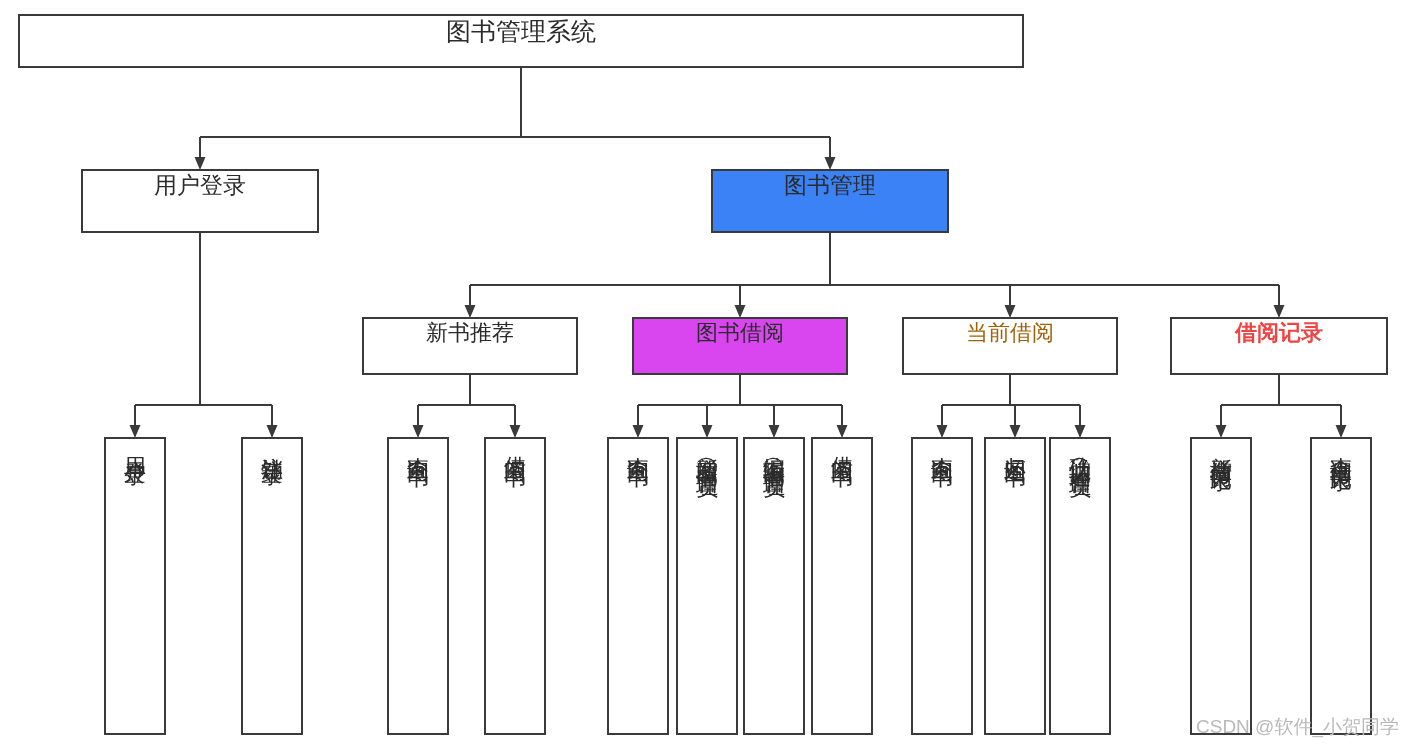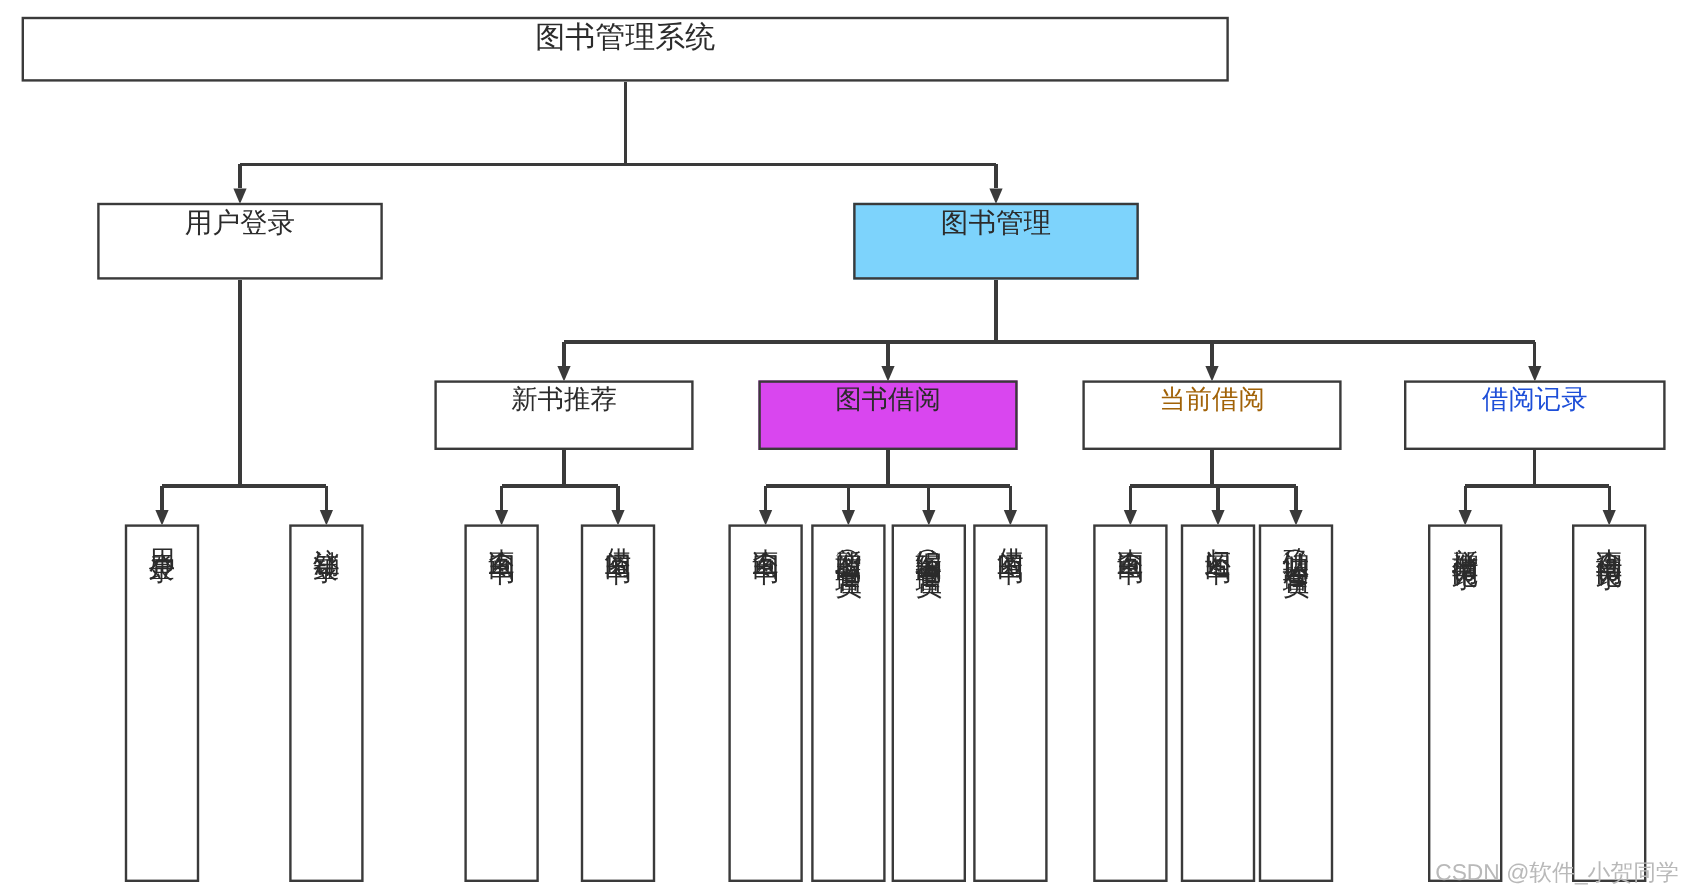--- a/index.html
+++ b/index.html
@@ -120,34 +120,34 @@
       <path d="M 1335.5 425 L 1346.5 425 L 1341 438 Z" fill="#3a3a3a"></path>
     </svg>
 
   <div id="node-layer">
       <div class="node-box lvl-0" style="left: 18px; top: 14px; width: 1006px; height: 54px; border-color: rgb(58, 58, 58); background: rgb(255, 255, 255);">
         <span class="node-label" style="color: rgb(43, 43, 43);">图书管理系统</span>
       </div>
       <div class="node-box lvl-1" style="left: 81px; top: 169px; width: 238px; height: 64px; border-color: rgb(58, 58, 58); background: rgb(255, 255, 255);">
         <span class="node-label" style="color: rgb(43, 43, 43);">用户登录</span>
       </div>
-      <div class="node-box lvl-1" style="left: 711px; top: 169px; width: 238px; height: 64px; border-color: rgb(58, 58, 58); background: #7dd3fc;">
+      <div class="node-box lvl-1" style="left: 711px; top: 169px; width: 238px; height: 64px; border-color: rgb(58, 58, 58); background: #3b82f6;">
         <span class="node-label" style="color: rgb(43, 43, 43);">图书管理</span>
       </div>
       <div class="node-box lvl-2" style="left: 362px; top: 317px; width: 216px; height: 58px; border-color: rgb(58, 58, 58); background: rgb(255, 255, 255);">
         <span class="node-label" style="color: rgb(43, 43, 43);">新书推荐</span>
       </div>
       <div class="node-box lvl-2" style="left: 632px; top: 317px; width: 216px; height: 58px; border-color: rgb(58, 58, 58); background: #d946ef;">
         <span class="node-label" style="color: rgb(43, 43, 43);">图书借阅</span>
       </div>
       <div class="node-box lvl-2" style="left: 902px; top: 317px; width: 216px; height: 58px; border-color: rgb(58, 58, 58); background: rgb(255, 255, 255);">
         <span class="node-label" style="color: #a16207;">当前借阅</span>
       </div>
       <div class="node-box lvl-2" style="left: 1170px; top: 317px; width: 218px; height: 58px; border-color: rgb(58, 58, 58); background: rgb(255, 255, 255);">
-        <span class="node-label" style="color: #1d4ed8;">借阅记录</span>
+        <span class="node-label" style="color: #ef4444; font-weight: bold;">借阅记录</span>
       </div>
       <div class="node-box lvl-3 leaf" style="left: 104px; top: 437px; width: 62px; height: 298px; border-color: rgb(58, 58, 58); background: rgb(255, 255, 255);">
         <span class="node-label" style="color: rgb(43, 43, 43);">用户登录</span>
       </div>
       <div class="node-box lvl-3 leaf" style="left: 241px; top: 437px; width: 62px; height: 298px; border-color: rgb(58, 58, 58); background: rgb(255, 255, 255);">
         <span class="node-label" style="color: rgb(43, 43, 43);">注销登录</span>
       </div>
       <div class="node-box lvl-3 leaf" style="left: 387px; top: 437px; width: 62px; height: 298px; border-color: rgb(58, 58, 58); background: rgb(255, 255, 255);">
         <span class="node-label" style="color: rgb(43, 43, 43);">查询图书</span>
       </div>

